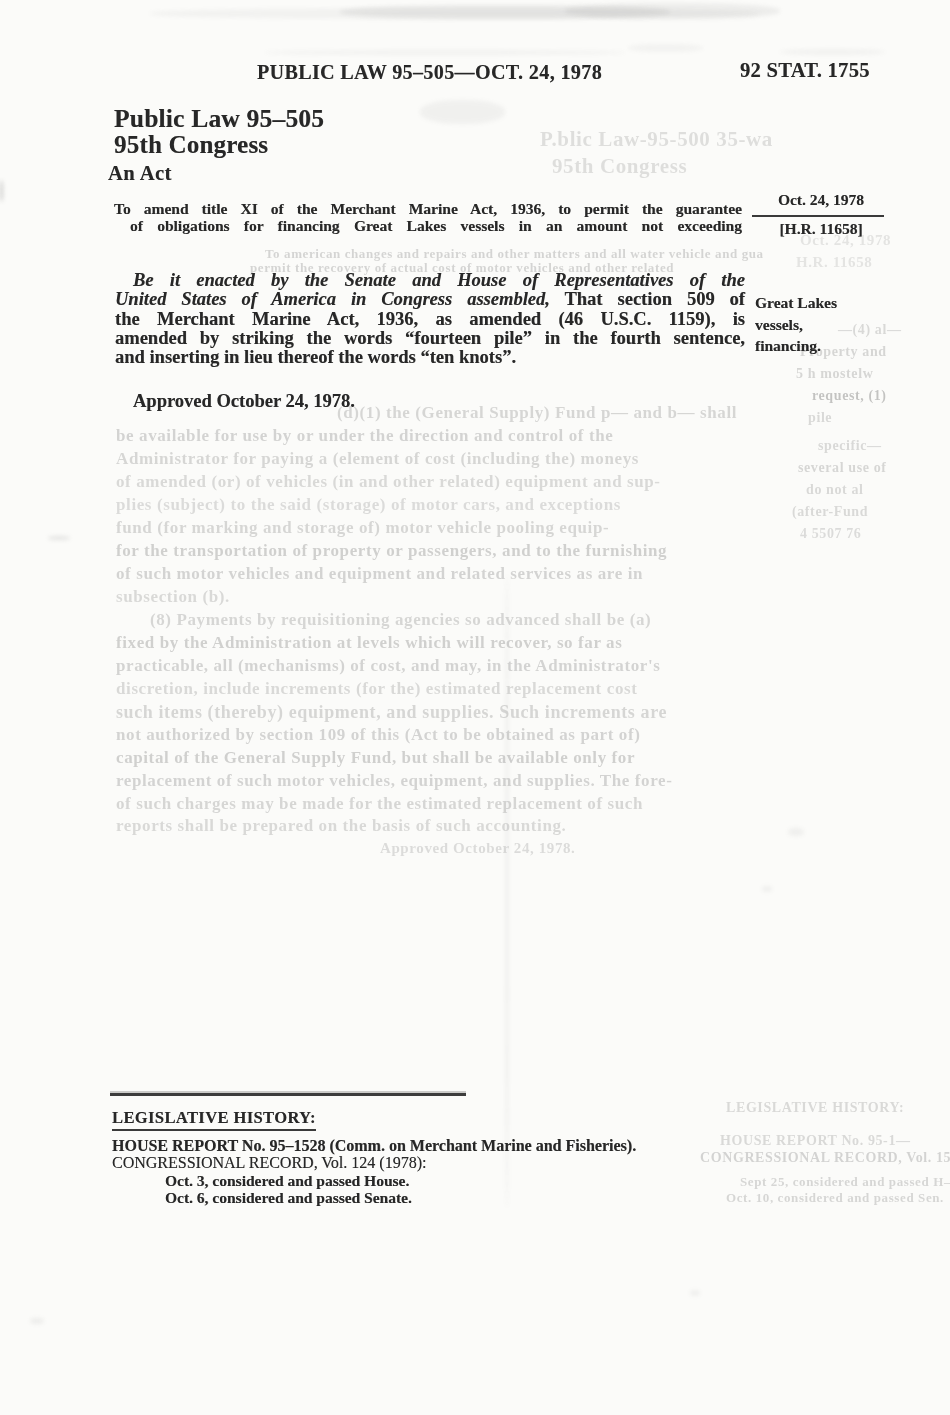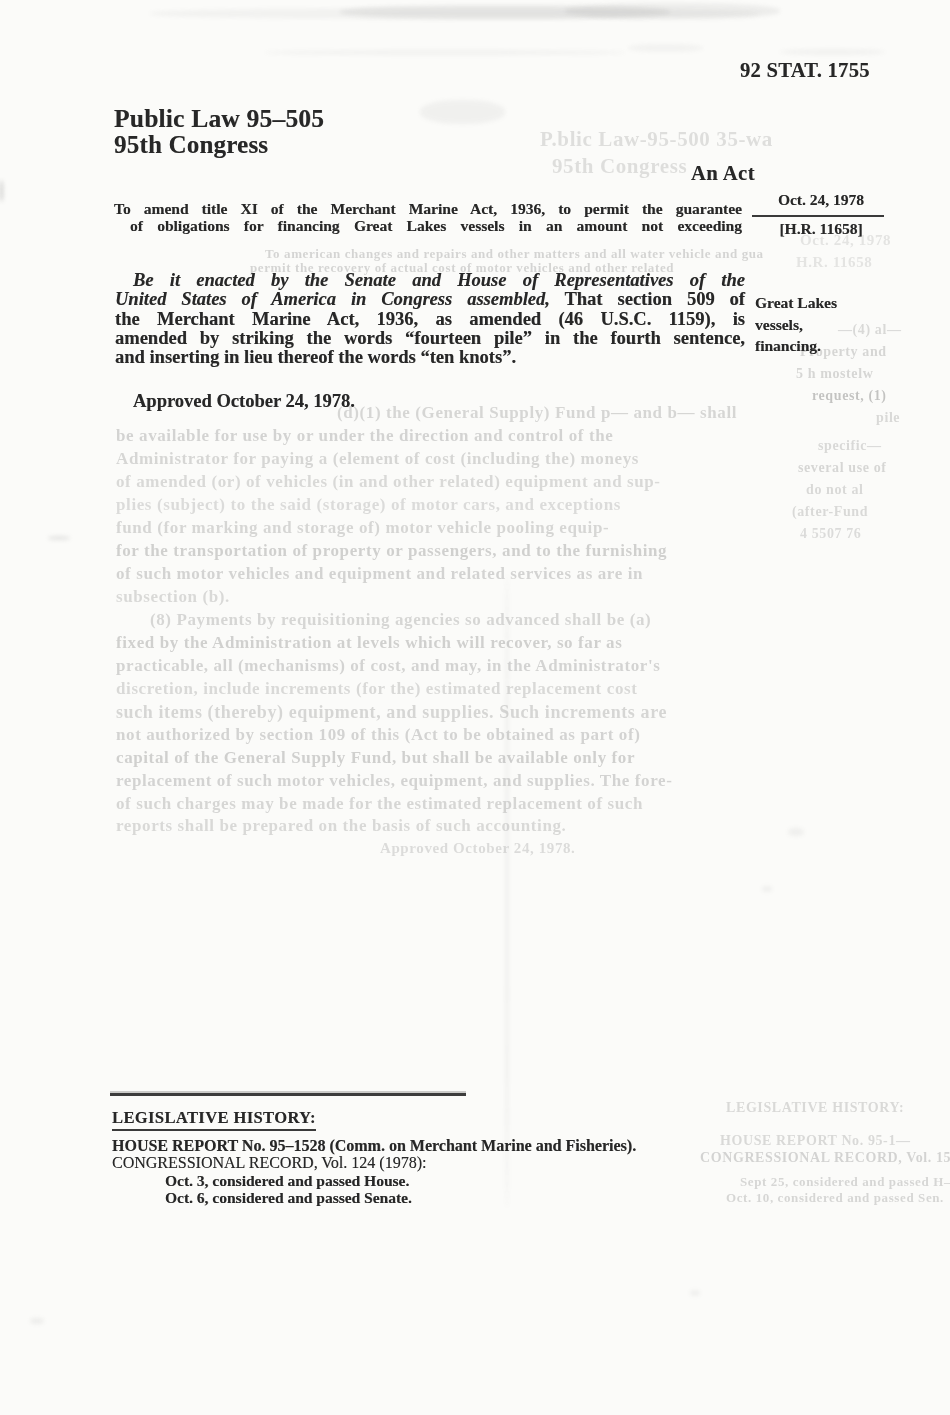--- a/index.html
+++ b/index.html
@@ -12,21 +12,21 @@
     color:#262626;
   }
   .abs{position:absolute;}
   .ink{color:#272727;text-shadow:0.3px 0.3px 0.4px rgba(45,45,45,0.45);}
   
   .running-head{left:257px;top:61px;font-size:20px;font-weight:bold;letter-spacing:0.4px;white-space:nowrap;}
   .stat-cite{left:740px;top:59px;font-size:20.5px;font-weight:bold;letter-spacing:0.3px;white-space:nowrap;}
   
   .law-number{left:114px;top:104px;font-size:25.5px;font-weight:bold;letter-spacing:0.2px;}
   .congress{left:114px;top:131px;font-size:25px;font-weight:bold;letter-spacing:0.2px;}
-  .act-title{left:125px;top:162px;width:630px;text-align:right;font-size:20.5px;font-weight:bold;letter-spacing:0.5px;}
+  .act-title{left:108px;top:162px;width:630px;text-align:left;font-size:20.5px;font-weight:bold;letter-spacing:0.5px;}
   
   .preamble{left:114px;top:200px;width:628px;font-size:15.5px;font-weight:bold;line-height:17.4px;}
   .preamble .ln{white-space:nowrap;}
   .preamble .j{text-align:justify;text-align-last:justify;white-space:normal;}
   .preamble .ind1{padding-left:16px;}
   .preamble .ind2{padding-left:13px;white-space:nowrap;}
   
   .margin-date{left:757px;top:191px;width:128px;text-align:center;font-size:15.5px;font-weight:bold;white-space:nowrap;}
   .date-rule{left:752px;top:215px;width:132px;height:1.5px;background:#3a3a3a;}
   .bill-number{left:757px;top:220px;width:128px;text-align:center;font-size:15.5px;font-weight:bold;white-space:nowrap;}
@@ -100,33 +100,34 @@
       <div class="ghost-line" style="left: 116px; top: 725px; font-size: 17px; opacity: 0.28; color: rgb(111, 111, 111);">not authorized by section 109 of this (Act to be obtained as part of)</div>
       <div class="ghost-line" style="left: 116px; top: 748px; font-size: 17px; opacity: 0.3; color: rgb(111, 111, 111);">capital of the General Supply Fund, but shall be available only for</div>
       <div class="ghost-line" style="left: 116px; top: 771px; font-size: 17px; opacity: 0.28; color: rgb(111, 111, 111);">replacement of such motor vehicles, equipment, and supplies. The fore-</div>
       <div class="ghost-line" style="left: 116px; top: 794px; font-size: 17px; opacity: 0.26; color: rgb(111, 111, 111);">of such charges may be made for the estimated replacement of such</div>
       <div class="ghost-line" style="left: 116px; top: 816px; font-size: 17px; opacity: 0.24; color: rgb(111, 111, 111);">reports shall be prepared on the basis of such accounting.</div>
       <div class="ghost-line" style="left: 380px; top: 840px; font-size: 15px; opacity: 0.22; color: rgb(111, 111, 111);">Approved October 24, 1978.</div>
       <div class="ghost-line" style="left: 838px; top: 322px; font-size: 14px; opacity: 0.24; color: rgb(111, 111, 111);">—(4) al—</div>
       <div class="ghost-line" style="left: 800px; top: 344px; font-size: 14px; opacity: 0.26; color: rgb(111, 111, 111);">Property and</div>
       <div class="ghost-line" style="left: 796px; top: 366px; font-size: 14px; opacity: 0.26; color: rgb(111, 111, 111);">5 h mostelw</div>
       <div class="ghost-line" style="left: 812px; top: 388px; font-size: 14px; opacity: 0.22; color: #000000;">request, (1)</div>
-      <div class="ghost-line" style="left: 876px; top: 410px; font-size: 14px; opacity: 0.24; color: rgb(111, 111, 111);">pile</div>
+      <div class="ghost-line" style="left: 808px; top: 410px; font-size: 14px; opacity: 0.24; color: rgb(111, 111, 111);">pile</div>
       <div class="ghost-line" style="left: 818px; top: 438px; font-size: 14px; opacity: 0.24; color: rgb(111, 111, 111);">specific—</div>
       <div class="ghost-line" style="left: 798px; top: 460px; font-size: 14px; opacity: 0.26; color: rgb(111, 111, 111);">several use of</div>
       <div class="ghost-line" style="left: 806px; top: 482px; font-size: 14px; opacity: 0.24; color: rgb(111, 111, 111);">do not al</div>
       <div class="ghost-line" style="left: 792px; top: 504px; font-size: 14px; opacity: 0.24; color: rgb(111, 111, 111);">(after-Fund</div>
       <div class="ghost-line" style="left: 800px; top: 526px; font-size: 14px; opacity: 0.22; color: rgb(111, 111, 111);">4 5507 76</div>
       <div class="ghost-line" style="left: 726px; top: 1100px; font-size: 14px; opacity: 0.24; color: rgb(111, 111, 111);">LEGISLATIVE HISTORY:</div>
       <div class="ghost-line" style="left: 720px; top: 1133px; font-size: 14px; opacity: 0.24; color: rgb(111, 111, 111);">HOUSE REPORT No. 95-1—</div>
       <div class="ghost-line" style="left: 700px; top: 1150px; font-size: 14px; opacity: 0.28; color: rgb(111, 111, 111);">CONGRESSIONAL RECORD, Vol. 15</div>
       <div class="ghost-line" style="left: 740px; top: 1174px; font-size: 13px; opacity: 0.26; color: rgb(111, 111, 111);">Sept 25, considered and passed H—</div>
       <div class="ghost-line" style="left: 726px; top: 1190px; font-size: 13px; opacity: 0.26; color: rgb(111, 111, 111);">Oct. 10, considered and passed Sen.</div>
     </div>
 
+  <div class="abs running-head ink">PUBLIC LAW 95–505—OCT. 24, 1978</div>
   <div class="abs stat-cite ink">92 STAT. 1755</div>
 
   <div class="abs law-number ink">Public Law 95–505</div>
   <div class="abs congress ink">95th Congress</div>
   <div class="abs act-title ink">An Act</div>
 
   <div class="abs preamble ink">
     <div class="ln j">To amend title XI of the Merchant Marine Act, 1936, to permit the guarantee</div>
     <div class="ln j ind1">of obligations for financing Great Lakes vessels in an amount not exceeding</div>
   </div>

